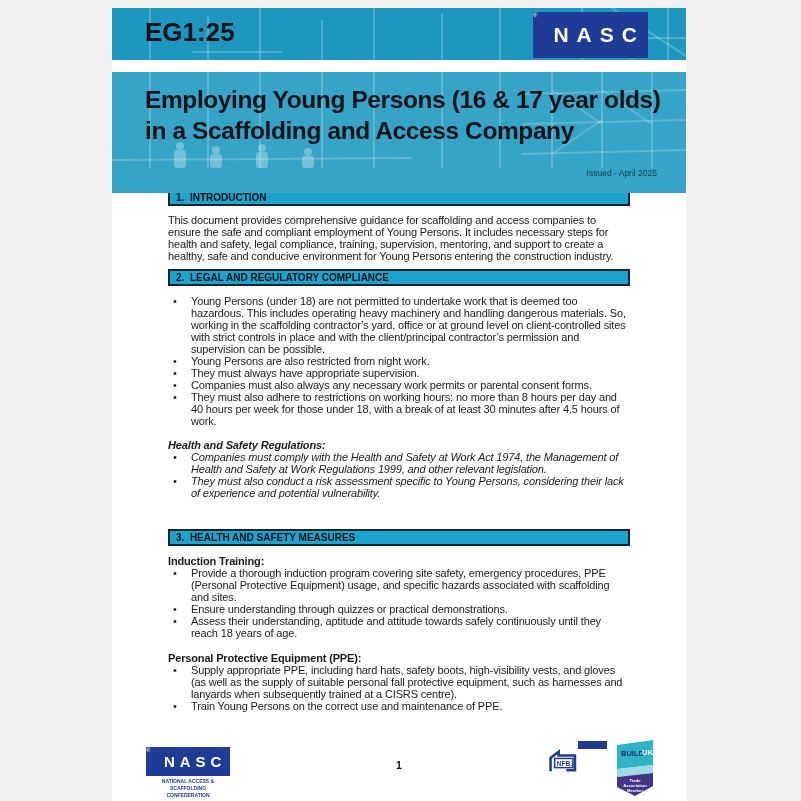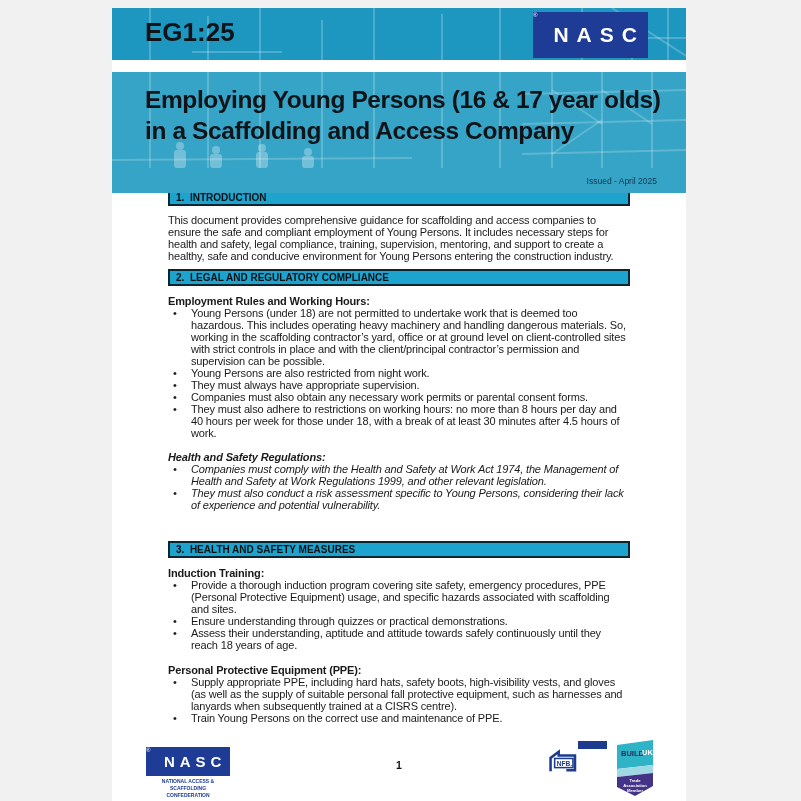--- a/index.html
+++ b/index.html
@@ -9,21 +9,21 @@
 
   
   .header{position:relative;width:100%;height:160px;}
   .band-top{position:absolute;top:0;left:0;width:100%;height:52px;background:#1d97bf;overflow:hidden;}
   .band-title{position:absolute;top:64px;left:0;width:100%;height:121px;background:#36a4c6;overflow:hidden;}
   .separator{position:absolute;top:60px;left:0;width:100%;height:4px;background:#ffffff;z-index:3;}
   .pattern{position:absolute;inset:0;z-index:1;pointer-events:none;}
   .doc-code{position:absolute;left:33px;top:9px;font-size:26px;font-weight:bold;color:#101418;z-index:2;}
   .page-title{position:absolute;left:33px;top:13px;width:520px;font-size:24.5px;font-weight:bold;
               letter-spacing:-0.4px;line-height:1.25;color:#101418;z-index:2;}
-  .issued{position:absolute;right:29px;bottom:7px;font-size:8.5px;color:#103a52;z-index:2;}
+  .issued{position:absolute;right:29px;bottom:15px;font-size:8.5px;color:#103a52;z-index:2;}
 
   
   .nasc-logo{background:#1e3c96;display:flex;flex-direction:row;z-index:2;}
   .nasc-logo .reg-row{height:8px;text-align:right;color:#ffffff;font-size:6px;line-height:7px;padding-right:3px;}
   .nasc-logo .red-bar{height:4px;background:#c41230;margin:0 1px;}
   .nasc-logo .nasc-word{flex:1;display:flex;align-items:center;justify-content:center;color:#ffffff;
                         font-weight:bold;}
   .nasc-top{position:absolute;right:38px;top:4px;width:115px;height:46px;}
   .nasc-top .nasc-word{font-size:21px;letter-spacing:8px;text-indent:8px;}
   .nasc-small{width:84px;height:29px;}
@@ -125,26 +125,25 @@
     </div>
 
     <div class="content">
 
       <div class="section-bar mt-bar1">1.  INTRODUCTION</div>
       <p class="body-text mt-para" style="margin:8px 0 0 0;">This document provides comprehensive guidance for scaffolding and access companies to ensure the safe and compliant employment of Young Persons. It includes necessary steps for health and safety, legal compliance, training, supervision, mentoring, and support to create a healthy, safe and conducive environment for Young Persons entering the construction industry.</p>
 
       <div class="section-bar mt-bar2">2.  LEGAL AND REGULATORY COMPLIANCE</div>
 
       <div class="mt-sub1">
-        <div class="body-text sub-title">Employment Rules and Working Hours:</div>
         <ul class="bullets body-text">
             <li>Young Persons (under 18) are not permitted to undertake work that is deemed too hazardous. This includes operating heavy machinery and handling dangerous materials. So, working in the scaffolding contractor’s yard, office or at ground level on client-controlled sites with strict controls in place and with the client/principal contractor’s permission and supervision can be possible.</li>
             <li>Young Persons are also restricted from night work.</li>
             <li>They must always have appropriate supervision.</li>
-            <li>Companies must also obtain any necessary work permits or parental consent forms.</li>
+            <li>Companies must also always any necessary work permits or parental consent forms.</li>
             <li>They must also adhere to restrictions on working hours: no more than 8 hours per day and 40 hours per week for those under 18, with a break of at least 30 minutes after 4.5 hours of work.</li>
           </ul>
       </div>
 
       <div class="mt-sub2">
         <div class="body-text sub-title">Health and Safety Regulations:</div>
         <ul class="bullets body-text">
             <li>Companies must comply with the Health and Safety at Work Act 1974, the Management of Health and Safety at Work Regulations 1999, and other relevant legislation.</li>
             <li>They must also conduct a risk assessment specific to Young Persons, considering their lack of experience and potential vulnerability.</li>
           </ul>

